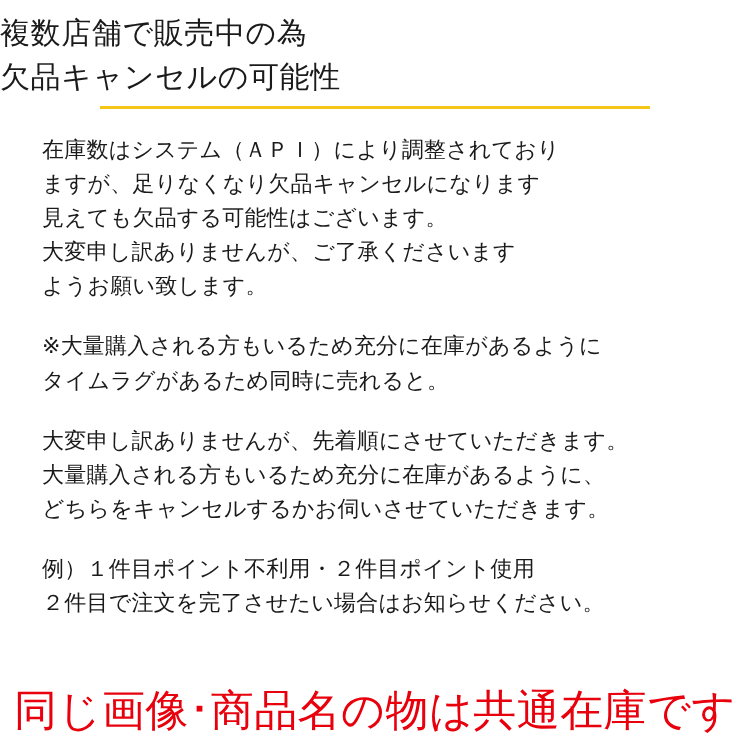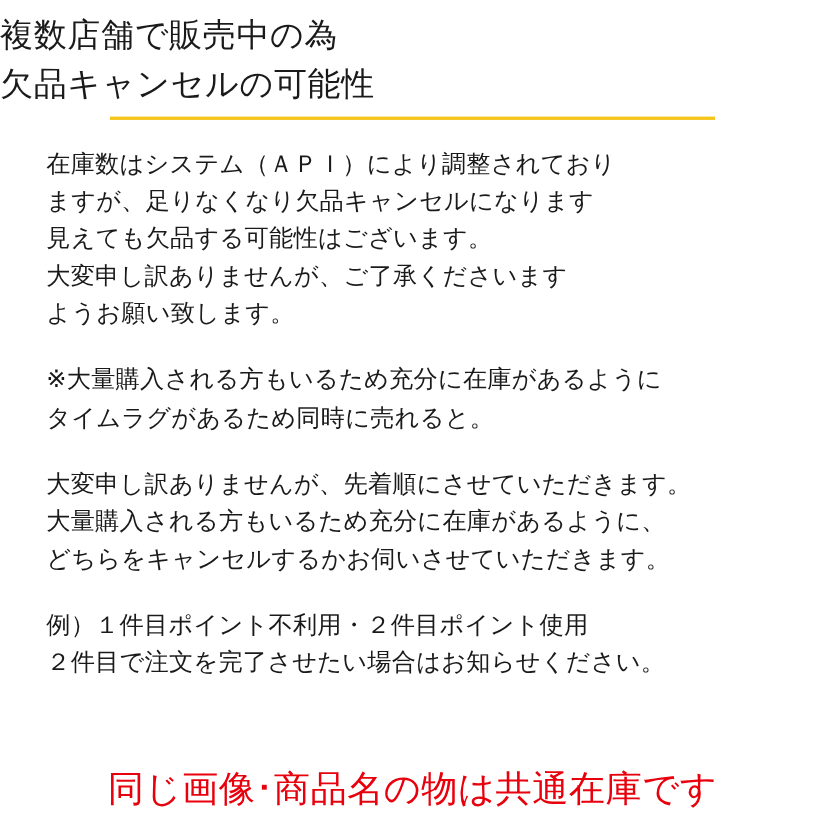--- a/index.html
+++ b/index.html
@@ -67,21 +67,21 @@
 
   
   .footer {
     position: absolute;
     left: 0;
     right: 0;
     bottom: 10px;
     text-align: center;
   }
   .footer-text {
-    font-size: 33px;
+    font-size: 43px;
     color: #e8000d;
     letter-spacing: 0.01em;
     white-space: nowrap;
     font-weight: 400;
   }
 </style>
 </head>
 <body>
 
 <div class="page">

